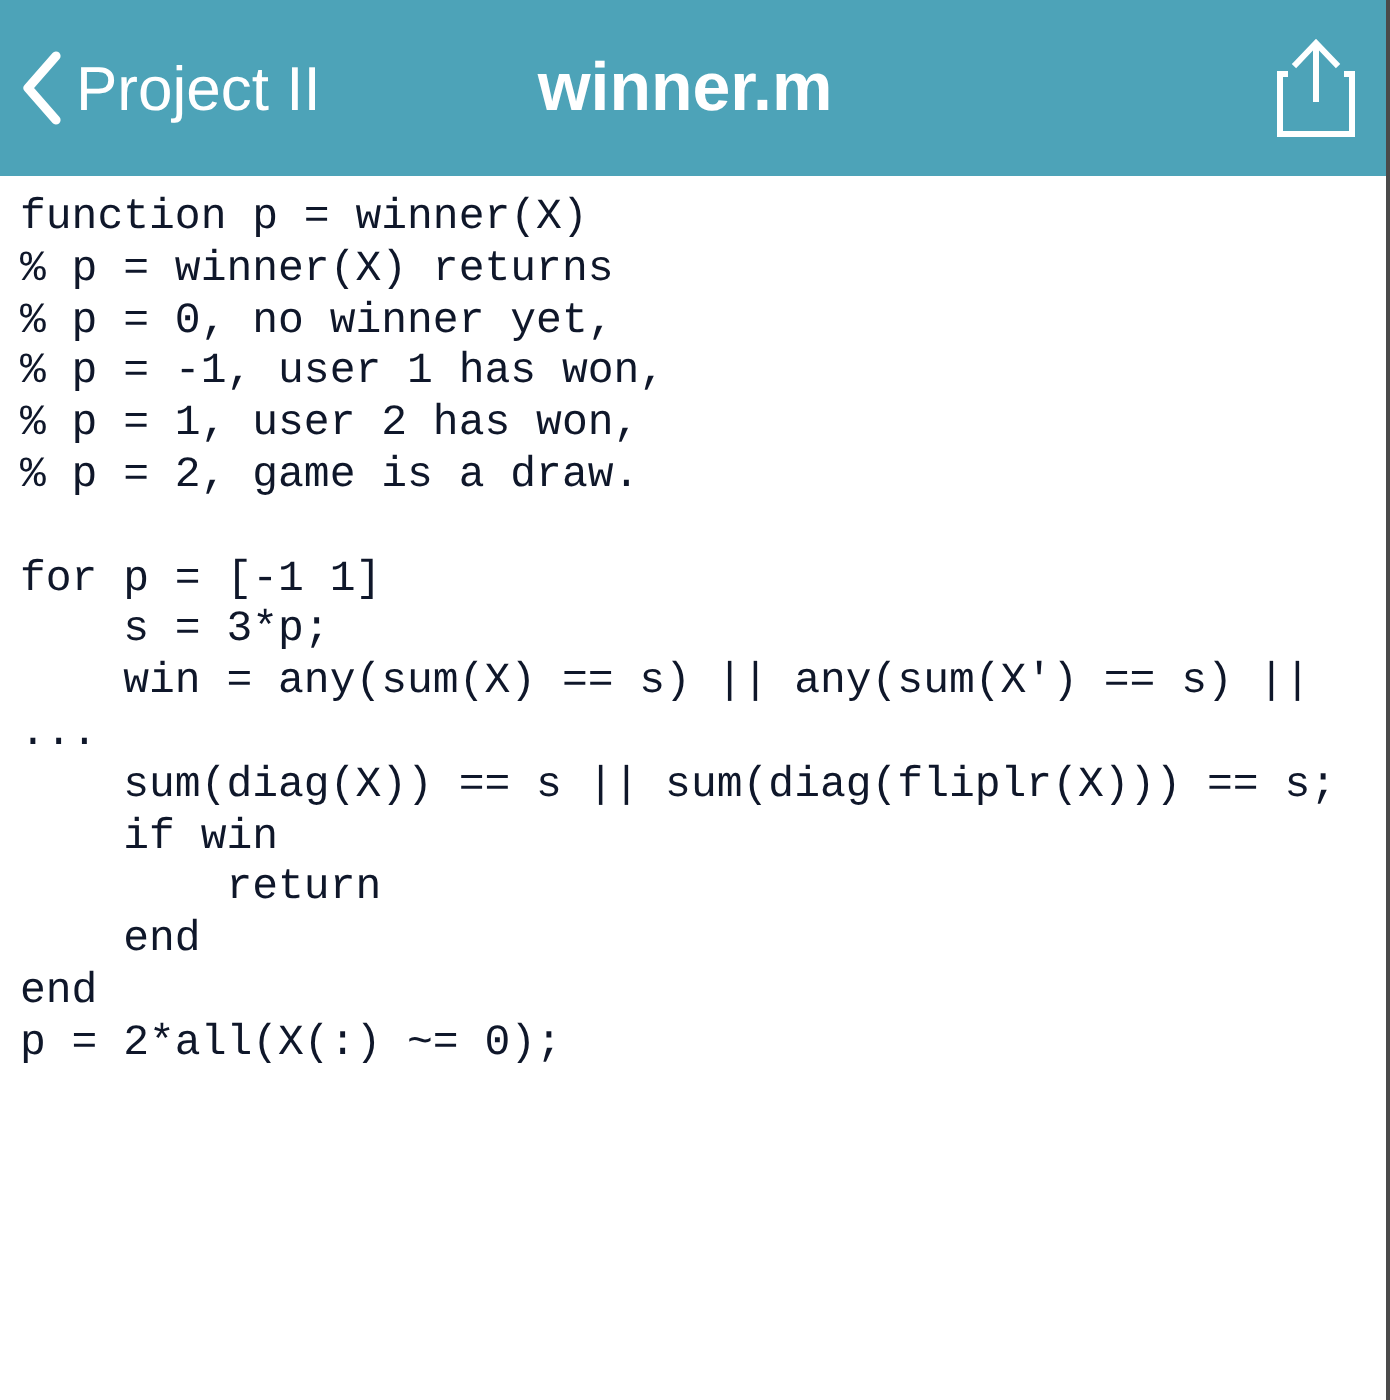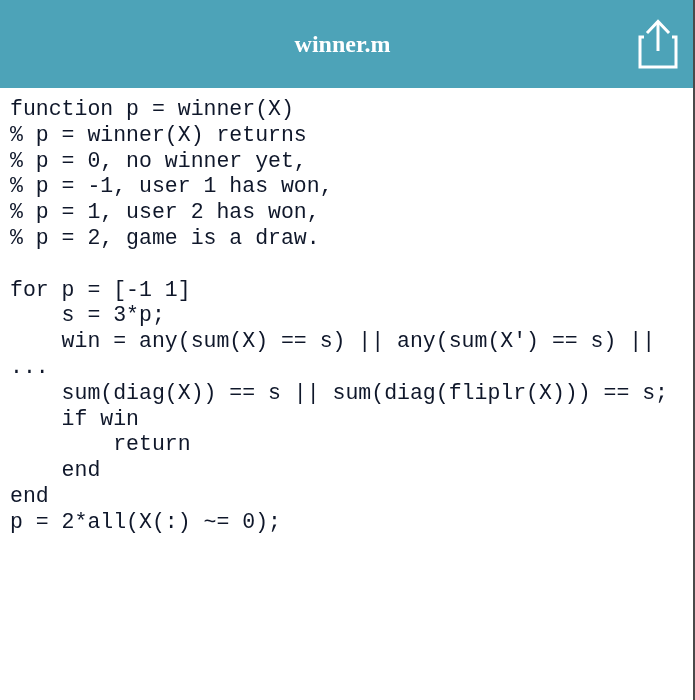--- a/index.html
+++ b/index.html
@@ -61,23 +61,23 @@
     right: 0;
     top: 0;
     bottom: 0;
     display: flex;
     align-items: center;
     justify-content: center;
     pointer-events: none;
   }
   .nav-title span {
     color: #ffffff;
-    font-size: 24px;
+    font-size: 34px;
     font-weight: 700;
-    font-family: Liberation Serif, serif;
+    font-family: Liberation Sans, sans-serif;
     line-height: 1;
     white-space: nowrap;
     transform: translateX(-4px);
   }
   .nav-right {
     position: absolute;
     right: 14px;
     top: 0;
     bottom: 0;
     display: flex;
@@ -114,20 +114,26 @@
     -webkit-font-smoothing: antialiased;
   }
 </style>
 </head>
 <body>
 
 <div class="app">
 
   <div class="navbar">
 
+    <div class="nav-left">
+      <svg class="back-chevron" viewBox="0 0 26 42" aria-hidden="true">
+        <polyline points="20,5 6,21 20,37" fill="none" stroke="#ffffff" stroke-width="4.6" stroke-linecap="round" stroke-linejoin="round"></polyline>
+      </svg>
+      <span class="back-label">Project II</span>
+    </div>
 
     <div class="nav-title">
       <span>winner.m</span>
     </div>
 
     <div class="nav-right">
       <svg class="share-icon" viewBox="0 0 42 52" aria-hidden="true">
         <path d="M7,19 L3,19 L3,49 L39,49 L39,19 L35,19" fill="none" stroke="#ffffff" stroke-width="3"></path>
         <line x1="21" y1="4" x2="21" y2="33" stroke="#ffffff" stroke-width="3"></line>
         <polyline points="11,14 21,3.5 31,14" fill="none" stroke="#ffffff" stroke-width="3" stroke-linecap="square" stroke-linejoin="miter"></polyline>

